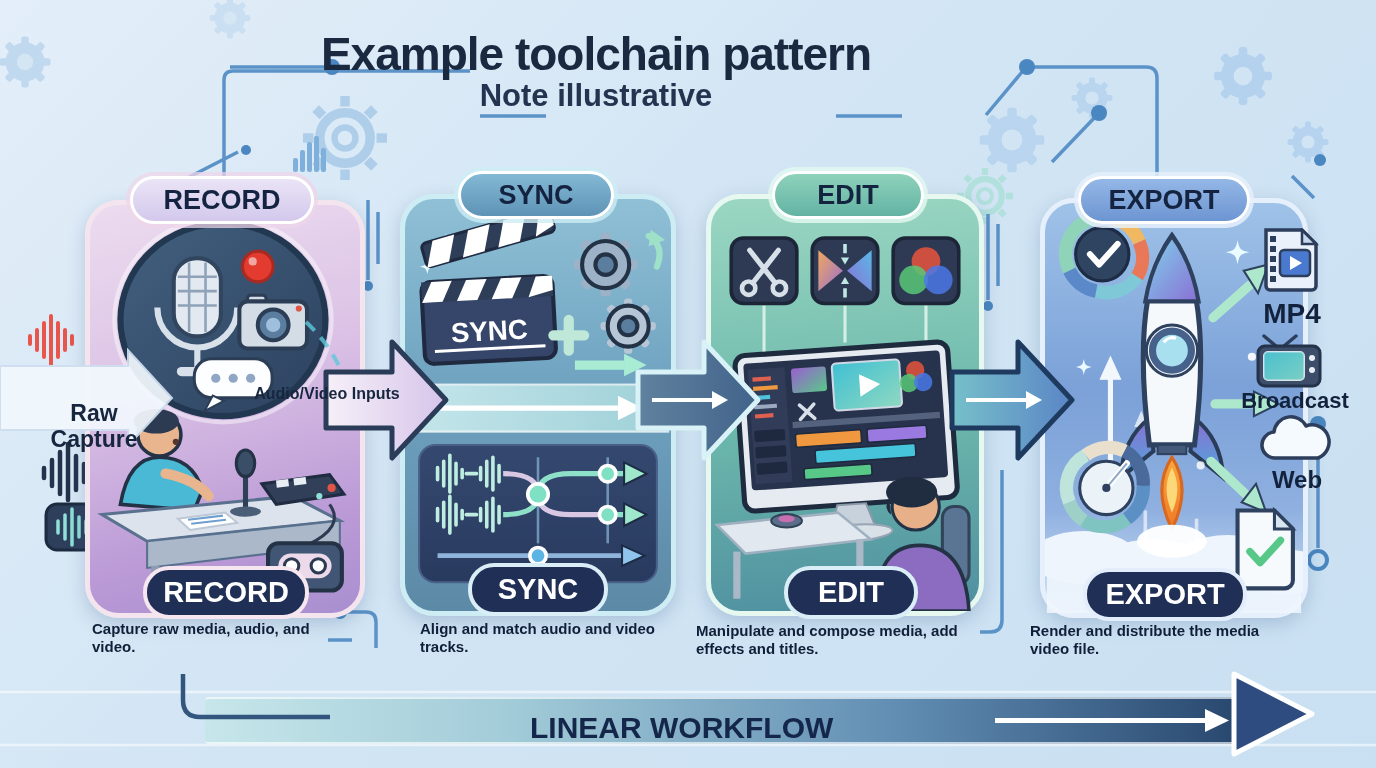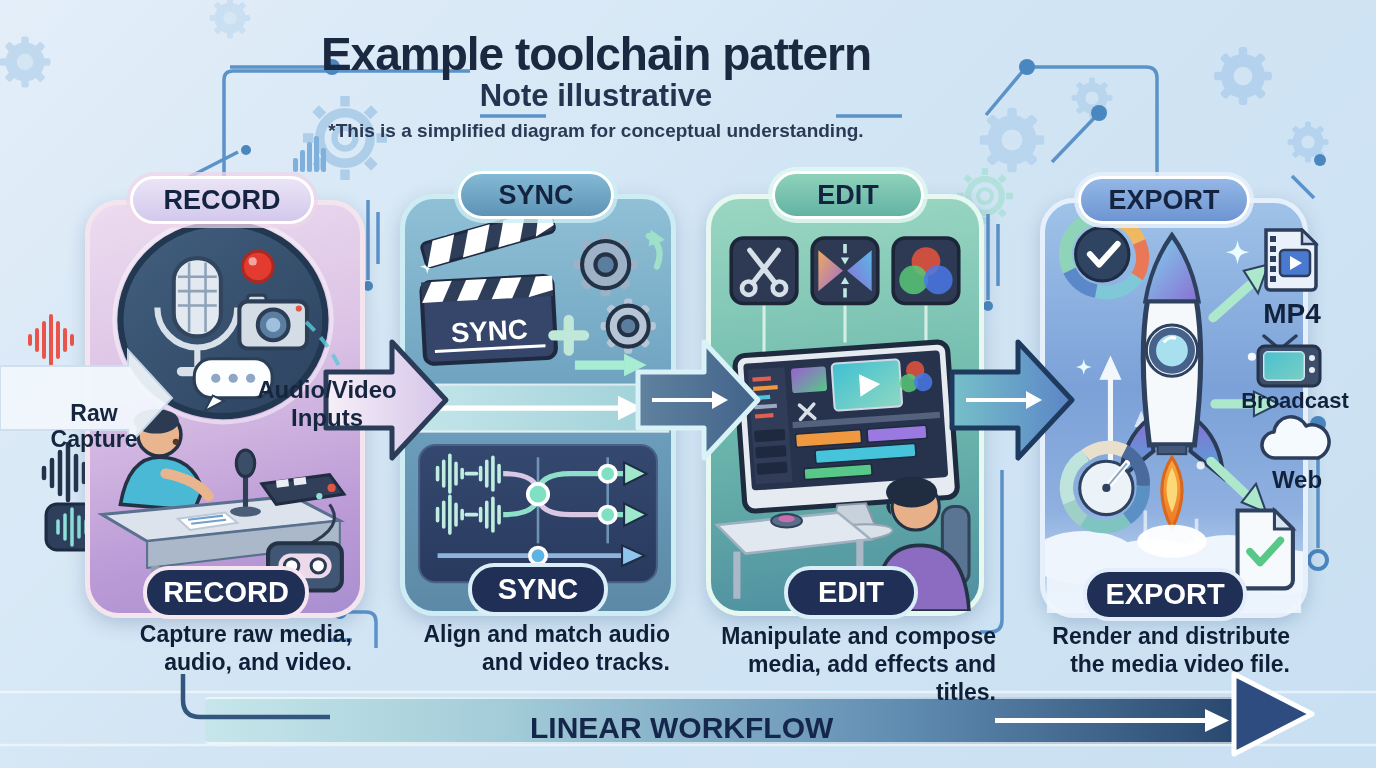--- a/index.html
+++ b/index.html
@@ -28,21 +28,21 @@
   .pt-record{background:linear-gradient(180deg,#eae4f6,#d3c8ec);box-shadow:0 0 0 4px rgba(238,214,234,.75);}
   .pt-sync{background:linear-gradient(180deg,#83b9d4,#5e93b6);box-shadow:0 0 0 4px rgba(205,238,245,.8);}
   .pt-edit{background:linear-gradient(180deg,#8ed2ba,#63b3a4);box-shadow:0 0 0 4px rgba(226,248,240,.85);}
   .pt-export{background:linear-gradient(180deg,#94b7e6,#6d95d2);box-shadow:0 0 0 4px rgba(230,240,252,.85);}
   .pill-bottom{position:absolute;height:45px;border-radius:26px;background:#202f55;
                display:flex;align-items:center;justify-content:center;
                font-weight:bold;font-size:29px;color:#ffffff;z-index:6;border:4px solid #d9eef6;}
   .pb-record{border-color:#f6e6f0;}
   .pb-export{border-color:#e3edfb;}
   
-  .caption{position:absolute;text-align:right;font-weight:bold;font-size:23px;
+  .caption{position:absolute;text-align:left;font-weight:bold;font-size:15px;
            color:#101f38;line-height:1.22;z-index:4;}
   .sidelabel{position:absolute;font-weight:bold;color:#17263f;text-align:center;z-index:6;line-height:1.15;}
   .outlabel{position:absolute;font-weight:bold;font-size:23px;color:#13223c;text-align:center;z-index:6;}
   
   .flow-band{left:205px;top:697px;width:1030px;height:43px;z-index:3;border-radius:4px 0 0 4px;
              background:linear-gradient(90deg,#c6e6ea 0%,#a2cbd8 30%,#608cb2 68%,#29486f 100%);
              border-top:2px solid rgba(255,255,255,.65);border-bottom:2px solid rgba(255,255,255,.65);}
   .flow-label{position:absolute;left:325px;top:4px;font-size:30px;font-weight:bold;
               color:#14264a;letter-spacing:0px;margin-top:8px;}
   .layer{left:0;top:0;width:1376px;height:768px;pointer-events:none;}
@@ -149,21 +149,20 @@
 
   <g stroke="rgba(255,255,255,.55)" stroke-width="2.5">
     <path d="M0,692 H1376"></path>
       <path d="M0,745 H1376"></path>
   </g>
 </svg>
 
 <div class="abs header">
   <div class="title">Example toolchain pattern</div>
   <div class="subtitle">Note illustrative</div>
-  <div class="note">*This is a simplified diagram for conceptual understanding.</div>
 </div>
 
 <div class="panel panel-record" style="left:85px;top:200px;width:270px;height:408px;">
 <svg viewBox="0 0 260 398">
   <defs>
     <linearGradient id="recC" x1="0" y1="0" x2="1" y2="1">
       <stop offset="0" stop-color="#42607e"></stop>
           <stop offset="1" stop-color="#2c4260"></stop>
     </linearGradient>
   </defs>
@@ -594,21 +593,21 @@
 <div class="pill-bottom pb-export" style="left:1083px;top:568px;width:156px;">
     <span>EXPORT</span>
   </div>
 
 <div class="caption" style="left:92px;top:620px;width:260px;">Capture raw media, audio, and video.</div>
 <div class="caption" style="left:420px;top:620px;width:250px;">Align and match audio and video tracks.</div>
 <div class="caption" style="left:696px;top:622px;width:300px;">Manipulate and compose media, add effects and titles.</div>
 <div class="caption" style="left:1030px;top:622px;width:260px;">Render and distribute the media video file.</div>
 
 <div class="sidelabel" style="left:36px;top:372px;width:116px;font-size:23px;margin-top:28px;">Raw Capture</div>
-<div class="sidelabel" style="left:252px;top:376px;width:150px;font-size:24px;">Audio/Video Inputs</div>
+<div class="sidelabel" style="left:252px;top:385px;width:150px;font-size:16px;">Audio/Video Inputs</div>
 
 <svg class="abs" style="left:1262px;top:228px;width:58px;height:64px;z-index:6" viewBox="0 0 58 64">
   <path d="M4,2 H40 L54,16 V58 a4,4 0 0 1 -4,4 H8 a4,4 0 0 1 -4,-4 Z" fill="#eaf1fa" stroke="#2c3e5c" stroke-width="3.5"></path>
   <path d="M40,2 V16 H54 Z" fill="#c8d8ec" stroke="#2c3e5c" stroke-width="2.5"></path>
   <g fill="#2c3e5c">
       <rect x="8" y="8" width="6" height="6"></rect>
       <rect x="8" y="18" width="6" height="6"></rect>
       <rect x="8" y="28" width="6" height="6"></rect>
       <rect x="8" y="38" width="6" height="6"></rect>
       <rect x="8" y="48" width="6" height="6"></rect>

